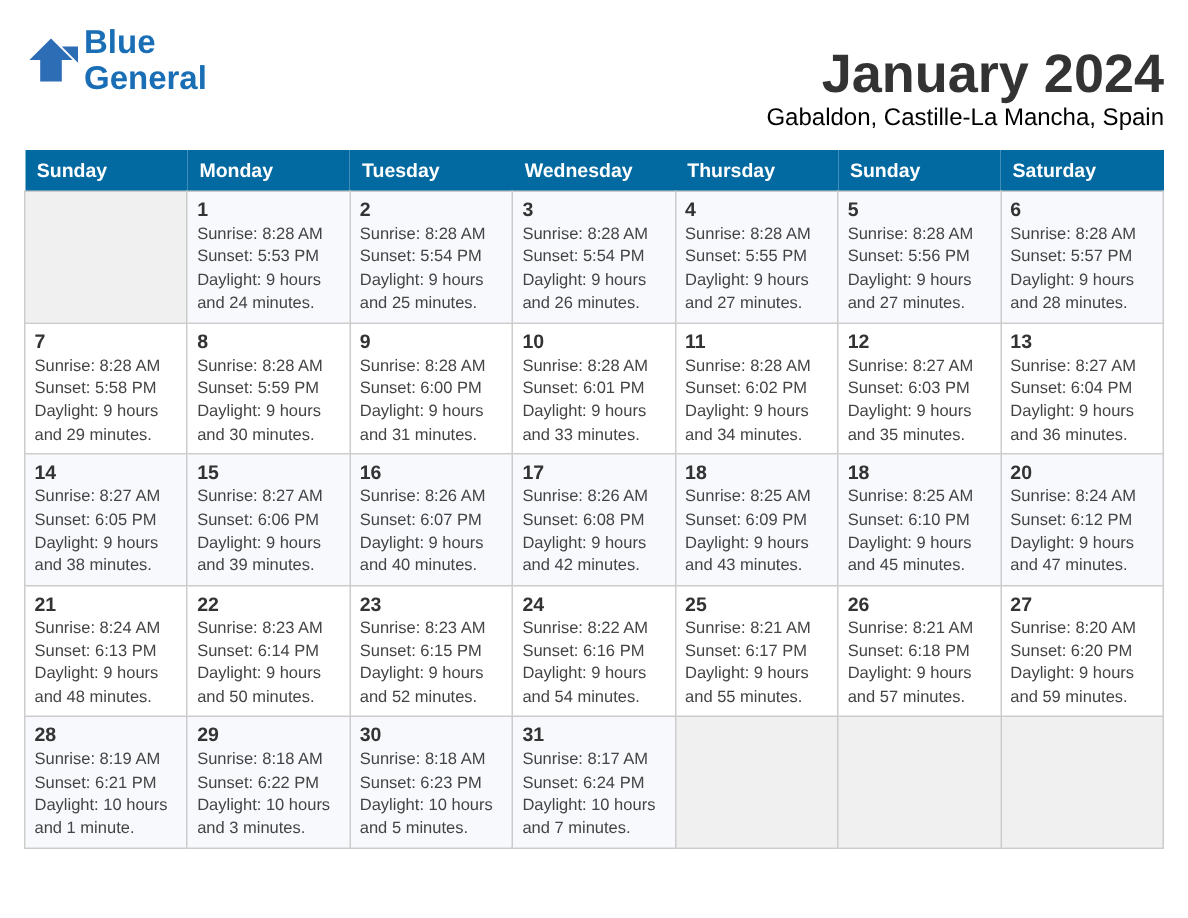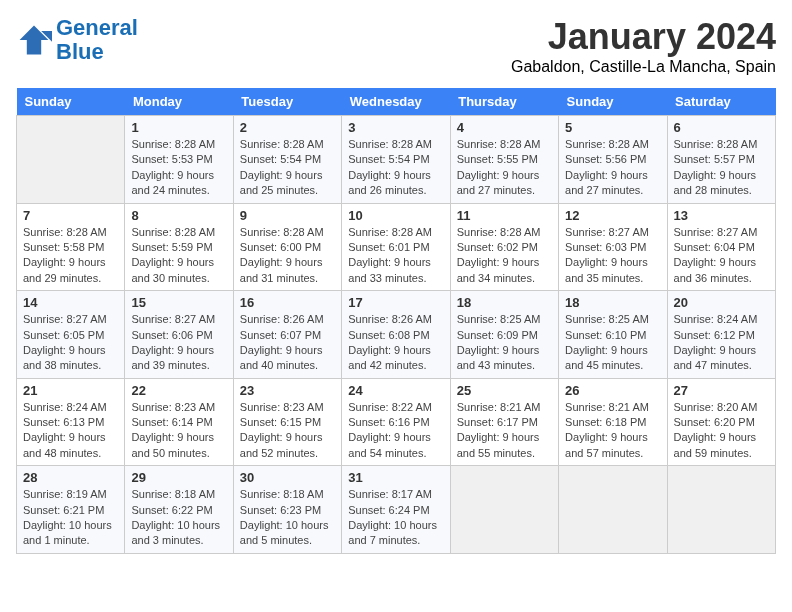--- a/index.html
+++ b/index.html
@@ -34,32 +34,33 @@
       height: 36px;
       margin-right: 4px;
     }
     .title-block {
       text-align: right;
     }
     .main-title {
       font-size: 36px;
       font-weight: bold;
       color: #333;
+      margin-top: 12px;
     }
     .subtitle {
       font-size: 16px;
       color: #000000;
     }
     table {
       width: 100%;
       border-collapse: collapse;
       font-size: 11.5px;
     }
     thead tr th {
-      background-color: #3b82f6;
+      background-color: #0369a1;
       color: #fff;
       padding: 6px 8px;
       text-align: left;
       font-size: 13px;
       font-weight: bold;
     }
     tbody tr td {
       border: 1px solid #ccc;
       vertical-align: top;
       padding: 4px 6px;
@@ -92,22 +93,22 @@
 <body>
 
 <div class="header">
   <div class="logo">
     <svg class="logo-icon" viewBox="0 0 40 40">
       <rect x="0" y="0" width="40" height="40" fill="white"></rect>
       <polygon points="20,4 36,20 28,20 28,36 12,36 12,20 4,20" fill="#2d6db5"></polygon>
       <polygon points="28,10 40,10 40,22" fill="#2d6db5"></polygon>
     </svg>
     <div class="logo-text">
+      <div><span style="color:#1a6eb5">Blue</span></div>
       <div><span>General</span></div>
-      <div><span style="color:#1a6eb5">Blue</span></div>
     </div>
   </div>
   <div class="title-block">
     <div class="main-title">January 2024</div>
     <div class="subtitle">Gabaldon, Castille-La Mancha, Spain</div>
   </div>
 </div>
 
 <table>
   <thead>

